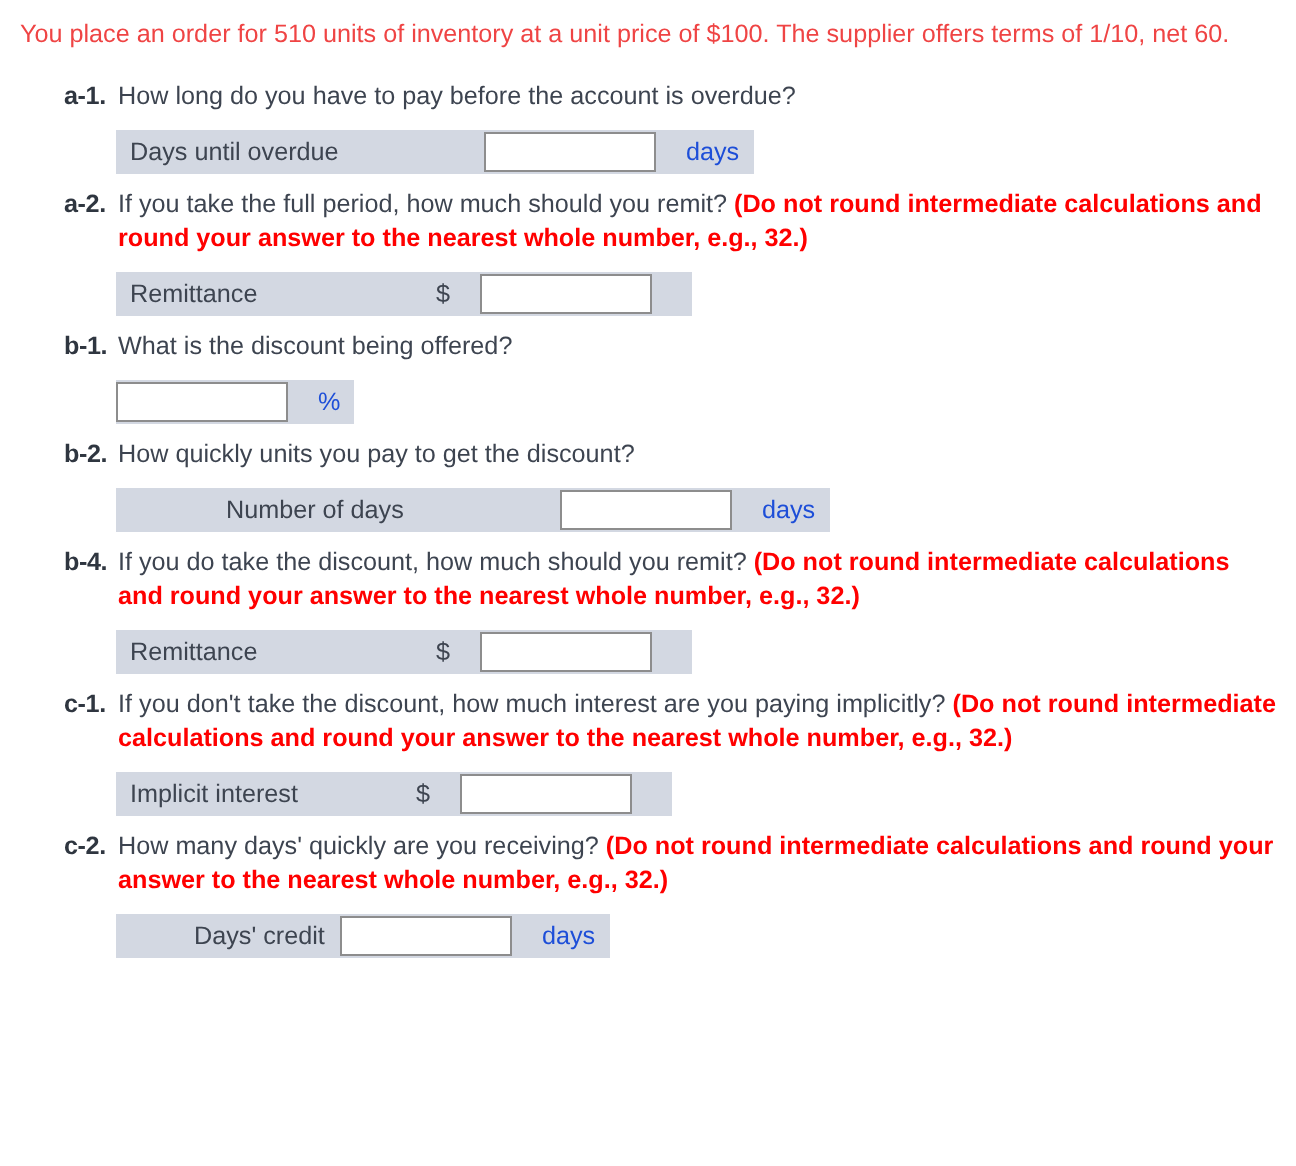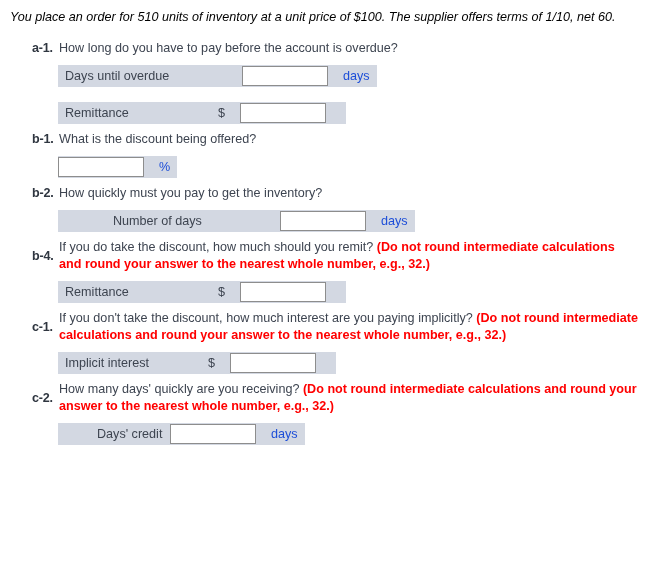--- a/index.html
+++ b/index.html
@@ -19,33 +19,32 @@
     width: 648px;
     height: 583px;
     box-sizing: border-box;
     padding: 9px 10px 0 10px;
   }
 
   
   .stem {
     font-size: 12.6px;
     line-height: 17px;
-    color: #000000;
+    color: #ef4444;
     margin: 0 0 14px 0;
     width: 628px;
-    font-style: italic;
   }
 
   
   .qblock {
     margin: 0 0 7px 0;
   }
   .qline {
     display: flex;
-    align-items: center;
+    align-items: flex-start;
     font-size: 12.6px;
     line-height: 17px;
     padding-left: 22px;
   }
   .qnum {
     font-weight: bold;
     color: #2f3640;
     flex: 0 0 auto;
     width: 27px;
     letter-spacing: -0.2px;
@@ -132,40 +131,43 @@
       <div class="qblock"><div class="qline">
           <span class="qnum">a-1.</span>
           <span class="qtext"><span>How long do you have to pay before the account is overdue?</span></span>
         </div><div class="answer-row">
           <div class="cell-label" style="width: 174px;">Days until overdue</div>
           <div class="cell-input">
             <input type="text" style="width: 86px;">
           </div>
           <div class="cell-unit">days</div>
         </div></div>
-      <div class="qblock"><div class="answer-row">
+      <div class="qblock"><div class="qline">
+          <span class="qnum">a-2.</span>
+          <span class="qtext"><span>If you take the full period, how much should you remit? </span><span class="hint">(Do not round intermediate calculations and round your answer to the nearest whole number, e.g., 32.)</span></span>
+        </div><div class="answer-row">
           <div class="cell-label" style="width: 140px;">Remittance</div>
           <div class="cell-sym" style="width: 22px;">$</div>
           <div class="cell-input">
             <input type="text" style="width: 86px;">
           </div>
           <div class="cell-pad"></div>
         </div></div>
       <div class="qblock"><div class="qline">
           <span class="qnum">b-1.</span>
           <span class="qtext"><span>What is the discount being offered?</span></span>
         </div><div class="answer-row">
           <div class="cell-input">
             <input type="text" style="width: 86px;">
           </div>
           <div class="cell-unit">%</div>
         </div></div>
       <div class="qblock"><div class="qline">
           <span class="qnum">b-2.</span>
-          <span class="qtext"><span>How quickly must you pay to get the inventory?</span></span>
+          <span class="qtext"><span>How quickly units you pay to get the discount?</span></span>
         </div><div class="answer-row">
           <div class="cell-label" style="width: 164px; margin-left: 48px;">Number of days</div>
           <div class="cell-input">
             <input type="text" style="width: 86px;">
           </div>
           <div class="cell-unit">days</div>
         </div></div>
       <div class="qblock"><div class="qline">
           <span class="qnum">b-4.</span>
           <span class="qtext"><span>If you do take the discount, how much should you remit? </span><span class="hint">(Do not round intermediate calculations and round your answer to the nearest whole number, e.g., 32.)</span></span>

